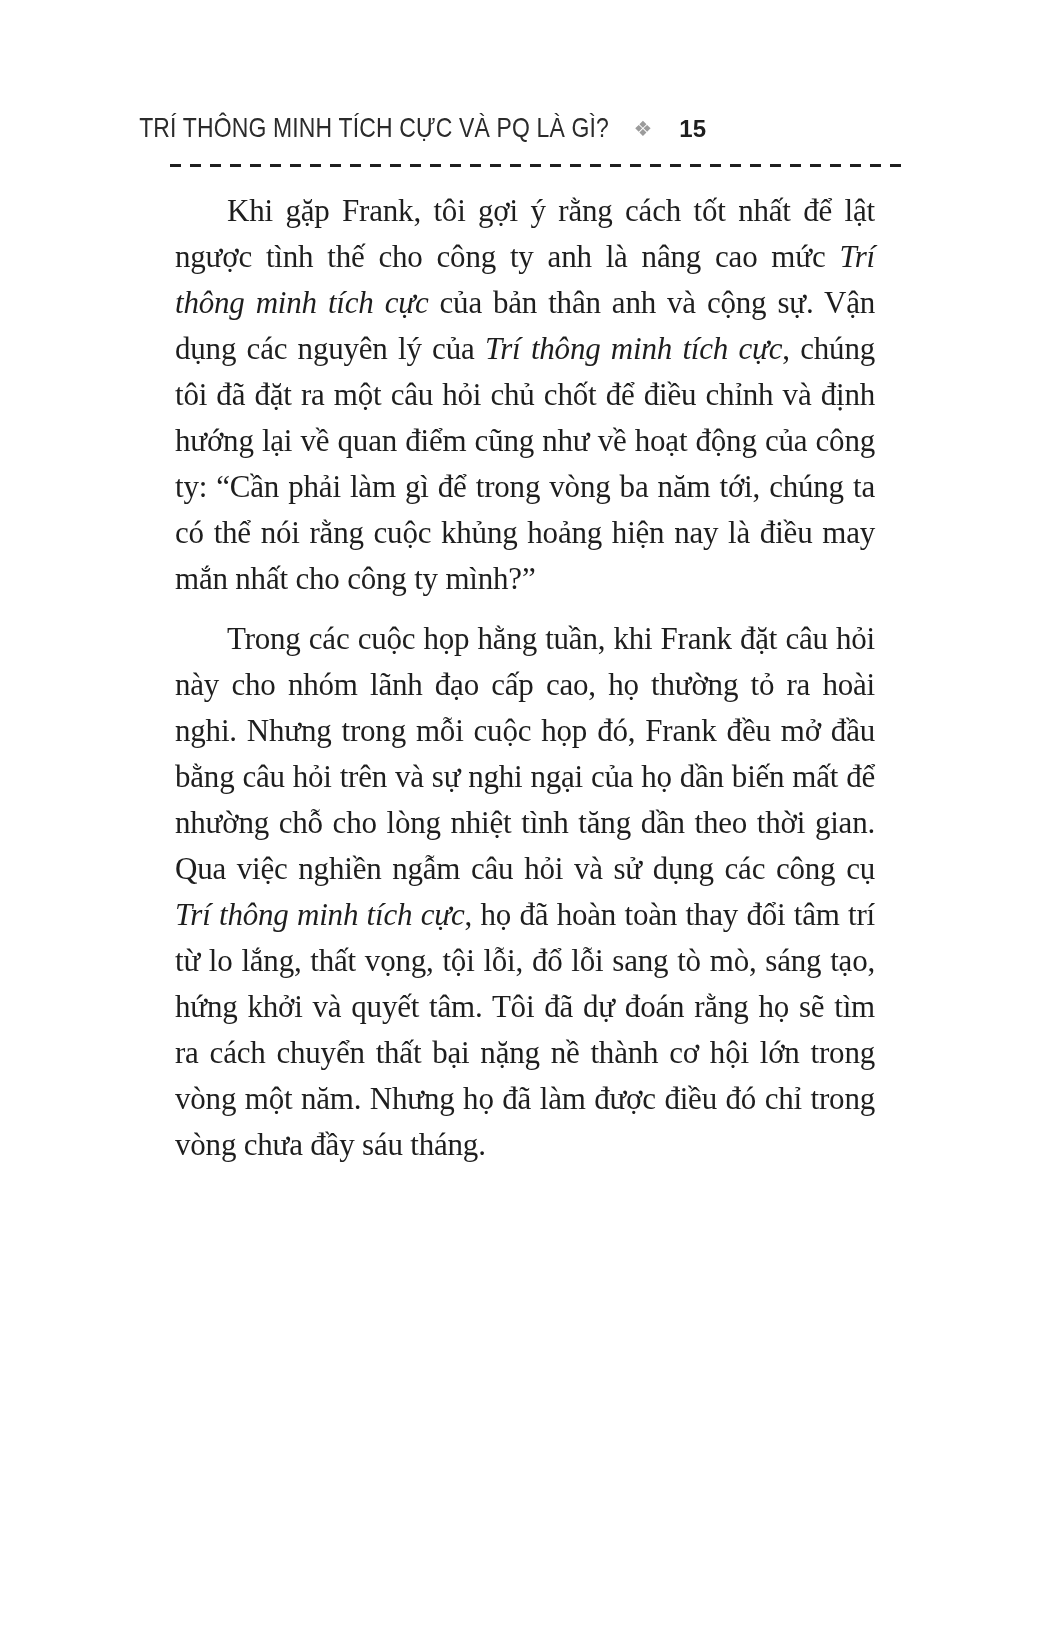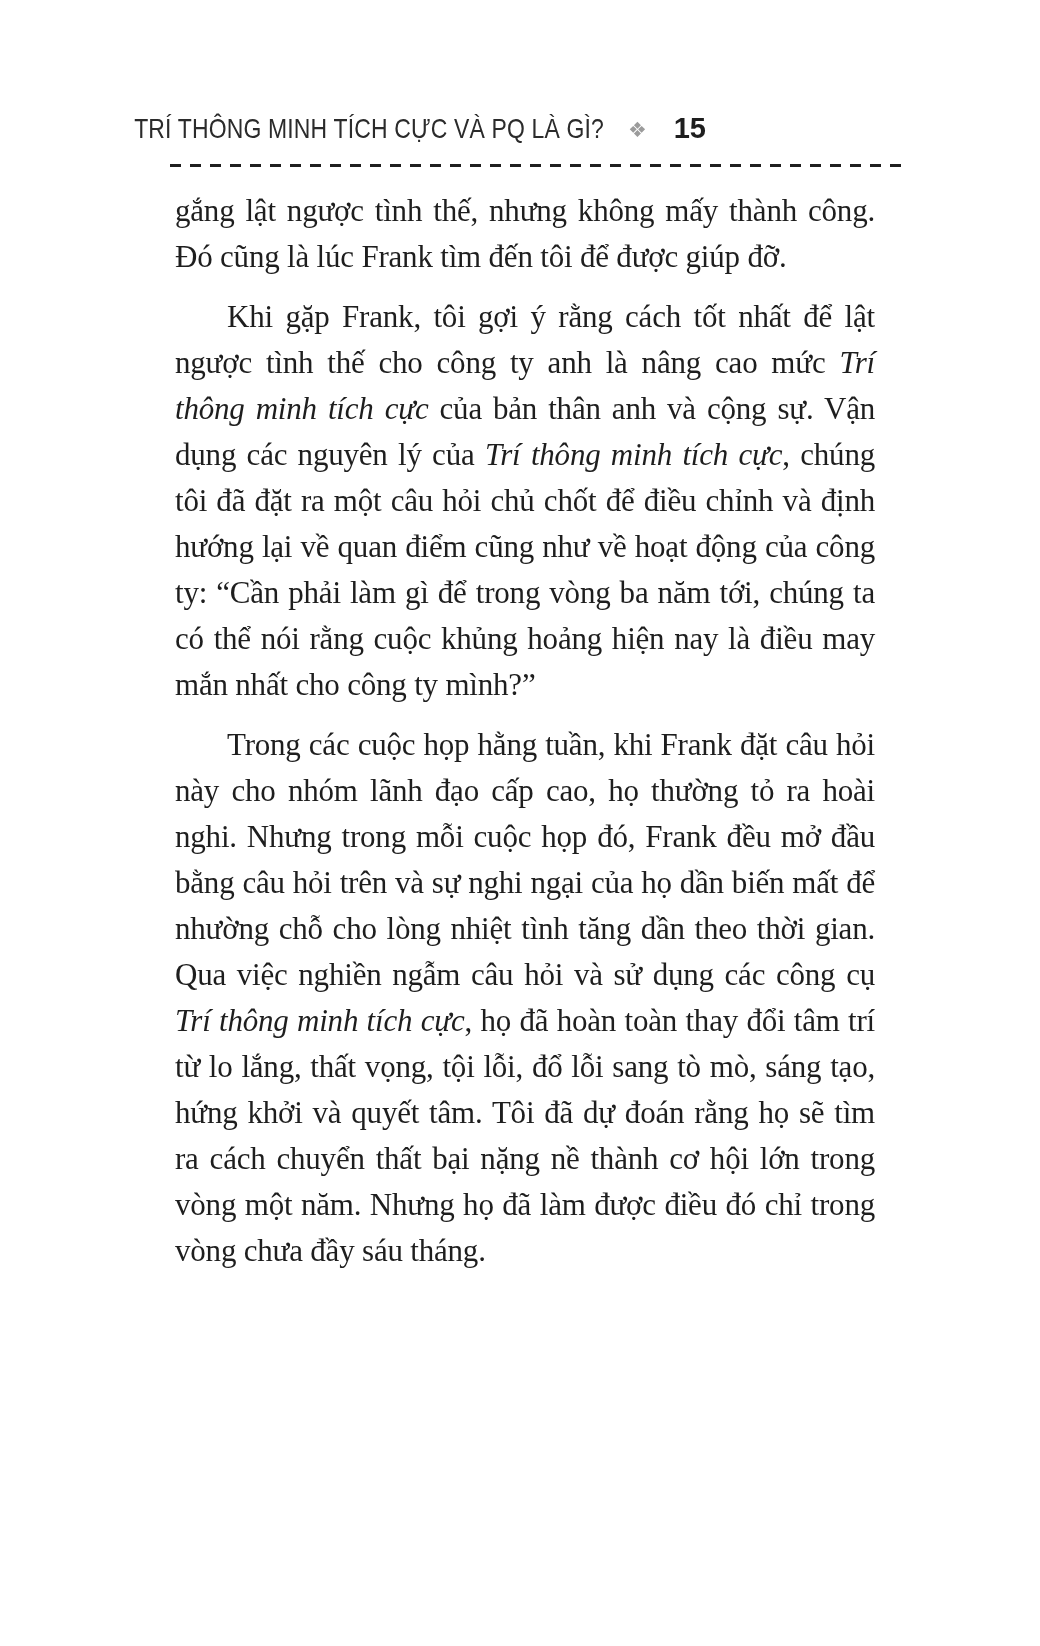--- a/index.html
+++ b/index.html
@@ -35,21 +35,21 @@
   }
   .florette{
     font-family:"DejaVu Sans", sans-serif;
     font-size:21px;
     color:var(--florette);
     margin-left:24px;
     position:relative;top:-1px;
   }
   .page-number{
     font-family:"Liberation Sans", sans-serif;
-    font-size:29px;font-weight:bold;
+    font-size:24px;font-weight:bold;
     color:var(--ink);
     margin-left:27px;
   }
   .dashed-rule{
     position:absolute;
     left:170px;right:0;top:164px;height:3px;
     background:repeating-linear-gradient(to right, var(--rule) 0 11px, transparent 11px 20px);
   }
   .page-body{
     position:absolute;
@@ -73,18 +73,17 @@
   <div class="running-header">
     <span class="running-title">TRÍ THÔNG MINH TÍCH CỰC VÀ PQ LÀ GÌ?</span>
     <span class="florette">❖</span>
     <span class="page-number">15</span>
   </div>
 
   <div class="dashed-rule"></div>
 
   <div class="page-body">
 
-  <p><span>gắng lật ngược tình thế, nhưng không mấy thành công. Đó cũng là lúc Frank tìm đến tôi để được giúp đỡ.</span></p>
       <p class="indent"><span>Khi gặp Frank, tôi gợi ý rằng cách tốt nhất để lật ngược tình thế cho công ty anh là nâng cao mức </span><em>Trí thông minh tích cực</em><span> của bản thân anh và cộng sự. Vận dụng các nguyên lý của </span><em>Trí thông minh tích cực</em><span>, chúng tôi đã đặt ra một câu hỏi chủ chốt để điều chỉnh và định hướng lại về quan điểm cũng như về hoạt động của công ty: “Cần phải làm gì để trong vòng ba năm tới, chúng ta có thể nói rằng cuộc khủng hoảng hiện nay là điều may mắn nhất cho công ty mình?”</span></p>
       <p class="indent"><span>Trong các cuộc họp hằng tuần, khi Frank đặt câu hỏi này cho nhóm lãnh đạo cấp cao, họ thường tỏ ra hoài nghi. Nhưng trong mỗi cuộc họp đó, Frank đều mở đầu bằng câu hỏi trên và sự nghi ngại của họ dần biến mất để nhường chỗ cho lòng nhiệt tình tăng dần theo thời gian. Qua việc nghiền ngẫm câu hỏi và sử dụng các công cụ </span><em>Trí thông minh tích cực</em><span>, họ đã hoàn toàn thay đổi tâm trí từ lo lắng, thất vọng, tội lỗi, đổ lỗi sang tò mò, sáng tạo, hứng khởi và quyết tâm. Tôi đã dự đoán rằng họ sẽ tìm ra cách chuyển thất bại nặng nề thành cơ hội lớn trong vòng một năm. Nhưng họ đã làm được điều đó chỉ trong vòng chưa đầy sáu tháng.</span></p>
     </div>
 
 </div>
 
 </body></html>

